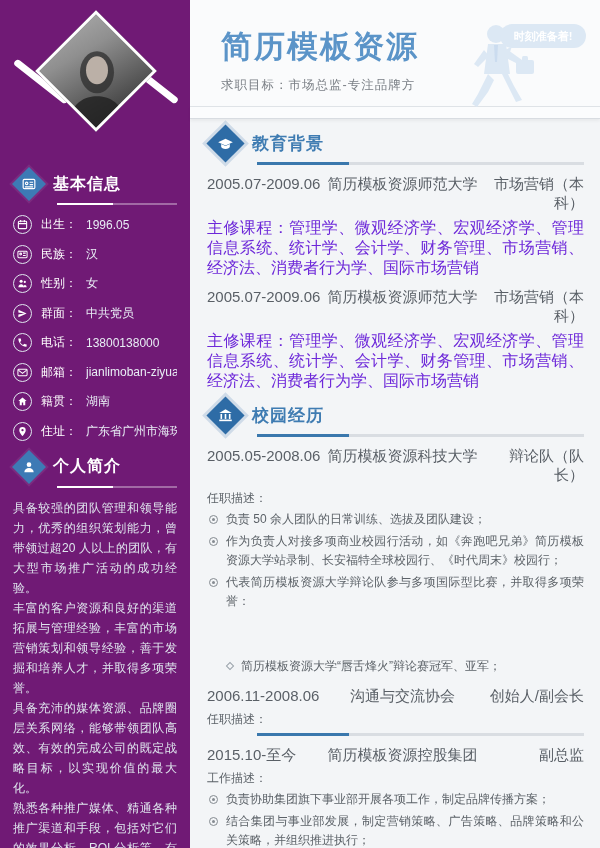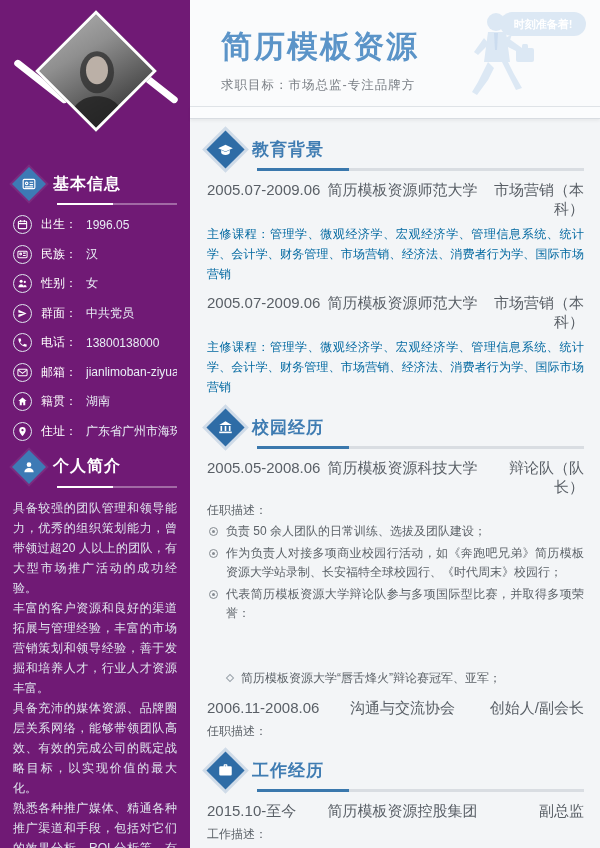--- a/index.html
+++ b/index.html
@@ -34,36 +34,36 @@
   .profile-text { margin-top:2px; font-size:12px; line-height:20px; color:#dfe6ee; text-align:justify; }
   .profile-text p { margin:0; }
 
   
   .main { position:absolute; left:190px; top:0; width:410px; height:848px; background:#f3f5f7; }
   .main-header { position:relative; height:106px; background:#fafbfc; padding:26px 0 0 31px; }
   .resume-name { font-size:31px; color:#5b94c8; font-weight:bold; letter-spacing:2px; }
   .objective { margin-top:9px; font-size:12.5px; color:#7a7f85; letter-spacing:1px; }
   .ribbon { height:13px; background:#fbfcfd; border-top:1px solid #dfe3e7; border-bottom:1px solid #d8dce1; box-shadow:0 2px 3px rgba(0,0,0,0.05); }
 
-  .watermark { position:absolute; right:6px; top:0; width:130px; height:105px; pointer-events:none; }
+  .watermark { position:absolute; right:6px; top:12px; width:130px; height:105px; pointer-events:none; }
   .bubble-text { position:absolute; right:8px; top:12px; width:86px; height:24px; background:#dce8f4; border-radius:12px; color:#ffffff; font-size:11px; font-weight:bold; display:flex; align-items:center; justify-content:center; }
   .bubble-tail { position:absolute; right:84px; top:32px; width:0; height:0; border:7px solid transparent; border-right-color:#dce8f4; transform:rotate(18deg); }
 
   .m-section { padding:0 16px 0 17px; }
-  .m-header { display:flex; align-items:center; gap:13px; margin-top:17px; }
+  .m-header { display:flex; align-items:center; gap:13px; margin-top:11px; }
   .m-diamond { width:27px; height:27px; background:#2e6ca6; transform:rotate(45deg); display:flex; align-items:center; justify-content:center; flex:0 0 auto; margin-left:5px; box-shadow:0 0 0 3px rgba(46,108,166,0.18); }
   .m-diamond svg { transform:rotate(-45deg); }
   .m-title { font-size:17px; font-weight:bold; color:#3f7cb2; letter-spacing:1px; }
   .m-underline { height:3px; margin:5px 0 10px 50px; background:linear-gradient(to right,#3a78ad 0 92px,#d9dde2 92px 100%); }
 
   .entry-row { display:flex; align-items:baseline; font-size:15px; color:#595f66; margin-top:6px; }
   .entry-period { width:118px; }
   .entry-org { flex:1; text-align:center; }
   .entry-role { width:104px; text-align:right; }
-  .entry-detail { font-size:12px; color:#0369a1; line-height:20px; margin-top:5px; text-align:justify; }
+  .entry-detail { font-size:16px; color:#6d28d9; line-height:20px; margin-top:5px; text-align:justify; }
   .desc-label { font-size:12px; color:#5c6268; margin-top:5px; }
 
   .bullets { list-style:none; margin-top:3px; }
   .bullets li { display:flex; gap:8px; font-size:12px; color:#5c6268; line-height:19.5px; margin-bottom:2px; padding-left:2px; }
   .b-dot { flex:0 0 auto; width:9px; height:9px; border:1px solid #858b91; border-radius:50%; position:relative; margin-top:5px; }
   .b-dot::after { content:""; position:absolute; left:2px; top:2px; right:2px; bottom:2px; background:#858b91; border-radius:50%; }
   .b-text { text-align:justify; }
   .sub-bullets { list-style:none; margin:0 0 2px 20px; }
   .sub-bullets li { display:flex; gap:8px; font-size:12px; color:#5c6268; line-height:19.5px;margin-top:45px; }
   .b-diamond { flex:0 0 auto; width:6px; height:6px; border:1px solid #9aa3ab; transform:rotate(45deg); margin-top:6px; }
@@ -189,21 +189,21 @@
           <svg width="14" height="14" viewBox="0 0 24 24" fill="#fff">
             <circle cx="12" cy="8" r="4"></circle>
               <path d="M4 21c0-4.8 3.6-7.5 8-7.5s8 2.7 8 7.5z"></path>
           </svg>
         </span>
         <span class="s-title">个人简介</span>
       </div>
       <div class="s-underline"></div>
       <div class="profile-text">
         <p>具备较强的团队管理和领导能力，优秀的组织策划能力，曾带领过超20 人以上的团队，有大型市场推广活动的成功经验。</p>
-        <p>丰富的客户资源和良好的渠道拓展与管理经验，丰富的市场营销策划和领导经验，善于发掘和培养人才，行业人才资源丰富。</p>
+        <p>丰富的客户资源和良好的渠道拓展与管理经验，丰富的市场营销策划和领导经验，善于发掘和培养人才，并取得多项荣誉。</p>
         <p>具备充沛的媒体资源、品牌圈层关系网络，能够带领团队高效、有效的完成公司的既定战略目标，以实现价值的最大化。</p>
         <p>熟悉各种推广媒体、精通各种推广渠道和手段，包括对它们的效果分析、ROI 分析等，有活动营销、PR 营销、BD 等方面的实际操作经验。</p>
       </div>
     </section>
   </aside>
 
   <main class="main">
 
     <header class="main-header">
       <div class="resume-name">简历模板资源</div>
@@ -309,28 +309,20 @@
         <div class="entry-row">
           <span class="entry-period">2006.11-2008.06</span>
           <span class="entry-org">沟通与交流协会</span>
           <span class="entry-role">创始人/副会长</span>
         </div>
         <div class="desc-label">任职描述：</div>
       </div>
     </section>
 
     <section class="m-section">
-      <div class="m-header">
-        <span class="m-diamond">
-          <svg width="15" height="15" viewBox="0 0 24 24" fill="#fff">
-            <path d="M9 5V3.5C9 2.7 9.7 2 10.5 2h3c.8 0 1.5.7 1.5 1.5V5h5a2 2 0 0 1 2 2v11a2 2 0 0 1-2 2H4a2 2 0 0 1-2-2V7a2 2 0 0 1 2-2zm2-1v1h2V4z"></path>
-          </svg>
-        </span>
-        <span class="m-title">工作经历</span>
-      </div>
       <div class="m-underline"></div>
 
       <div class="entry">
         <div class="entry-row">
           <span class="entry-period">2015.10-至今</span>
           <span class="entry-org">简历模板资源控股集团</span>
           <span class="entry-role">副总监</span>
         </div>
         <div class="desc-label">工作描述：</div>
         <ul class="bullets">

